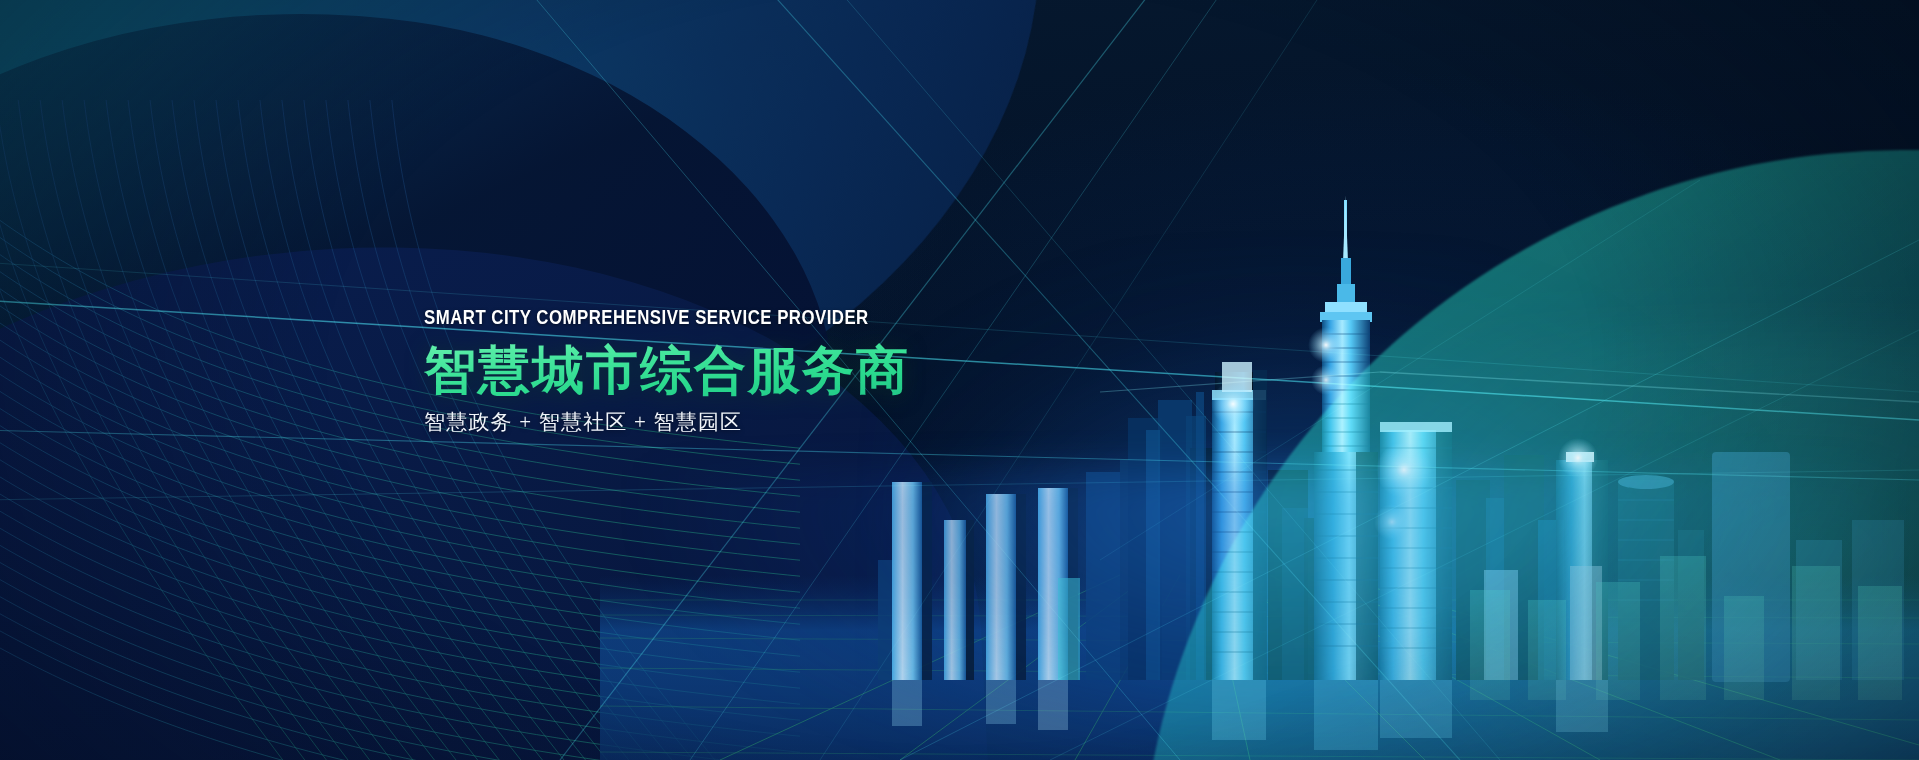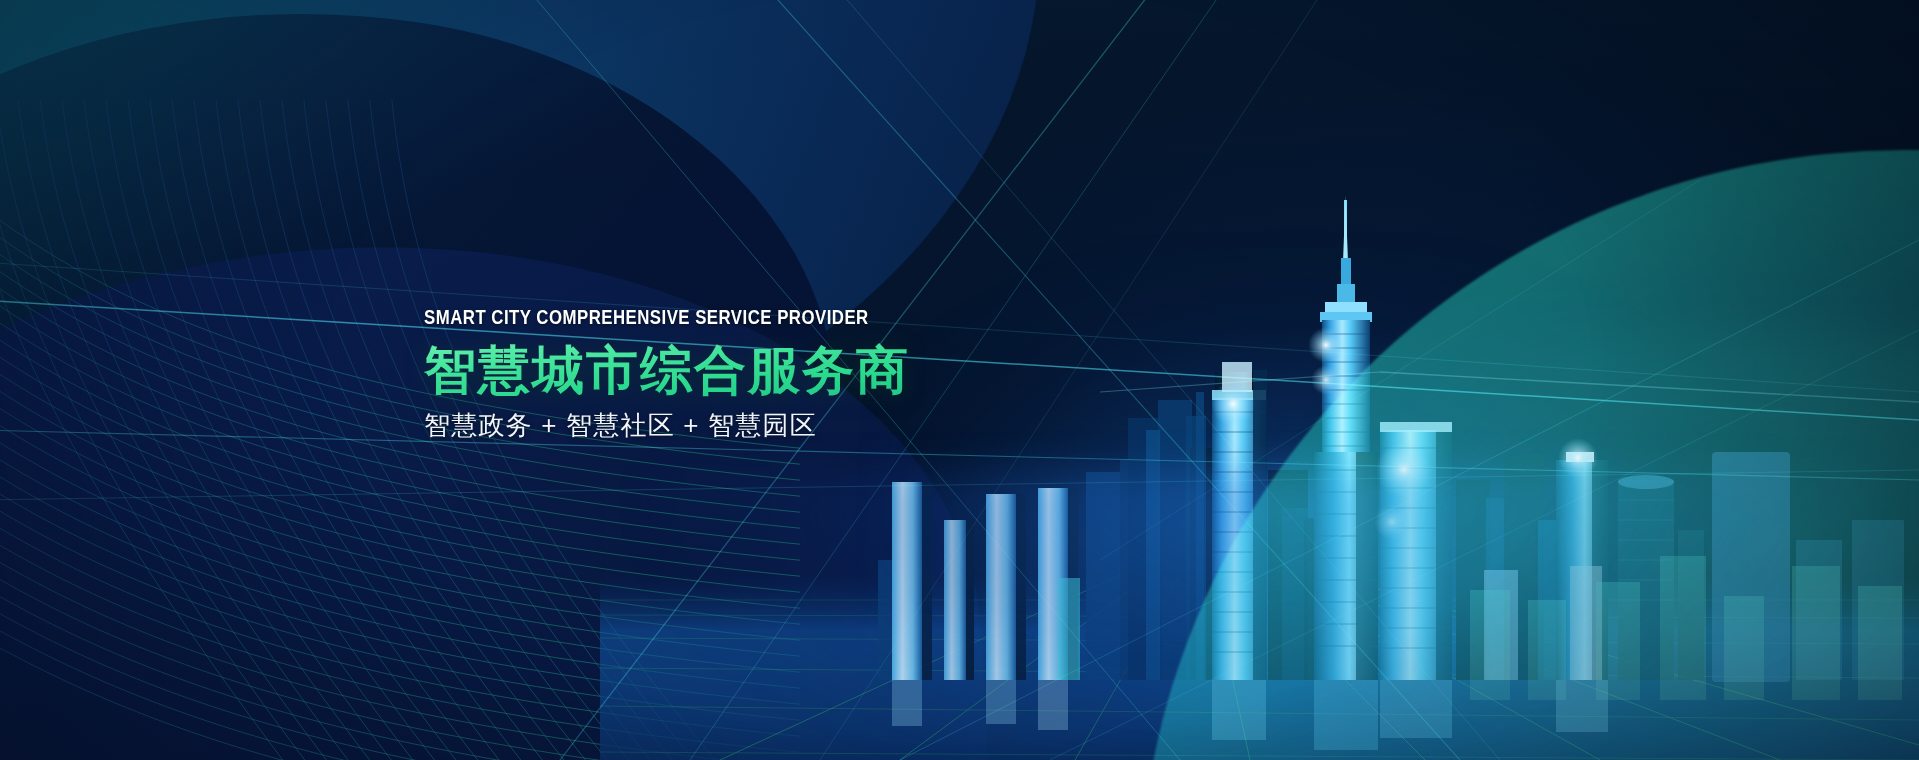--- a/index.html
+++ b/index.html
@@ -145,26 +145,26 @@
     -webkit-background-clip: text;
     background-clip: text;
     color: transparent;
     -webkit-text-fill-color: transparent;
     filter: drop-shadow(0 2px 10px rgba(12,60,40,0.55));
     font-family: "DejaVu Sans", "Liberation Sans", sans-serif;
   }
   .subline {
     margin-top: 15px;
     color: #f2f6fb;
-    font-size: 26px;
+    font-size: 21px;
     line-height: 1;
     letter-spacing: 1.2px;
     white-space: nowrap;
     text-shadow: 0 1px 5px rgba(0,0,0,0.6);
-    font-family: Liberation Sans, sans-serif;
+    font-family: Liberation Serif, serif;
   }
 </style>
 </head>
 <body>
 
 <div class="banner">
 
   <div class="layer bg-base2"></div>
 
   <div class="wave-teal"></div>

